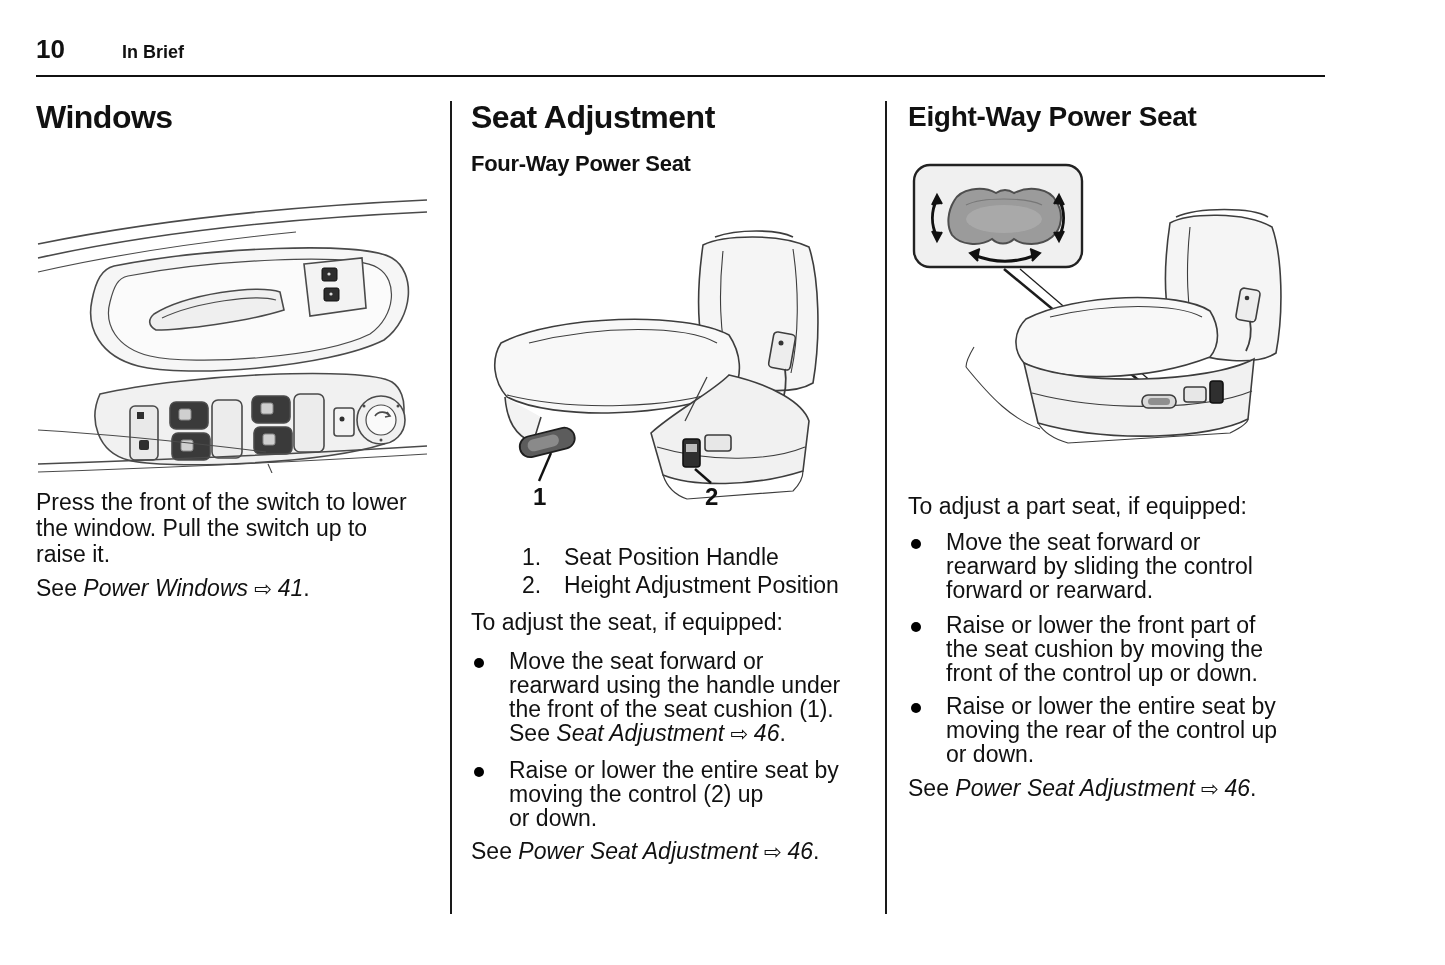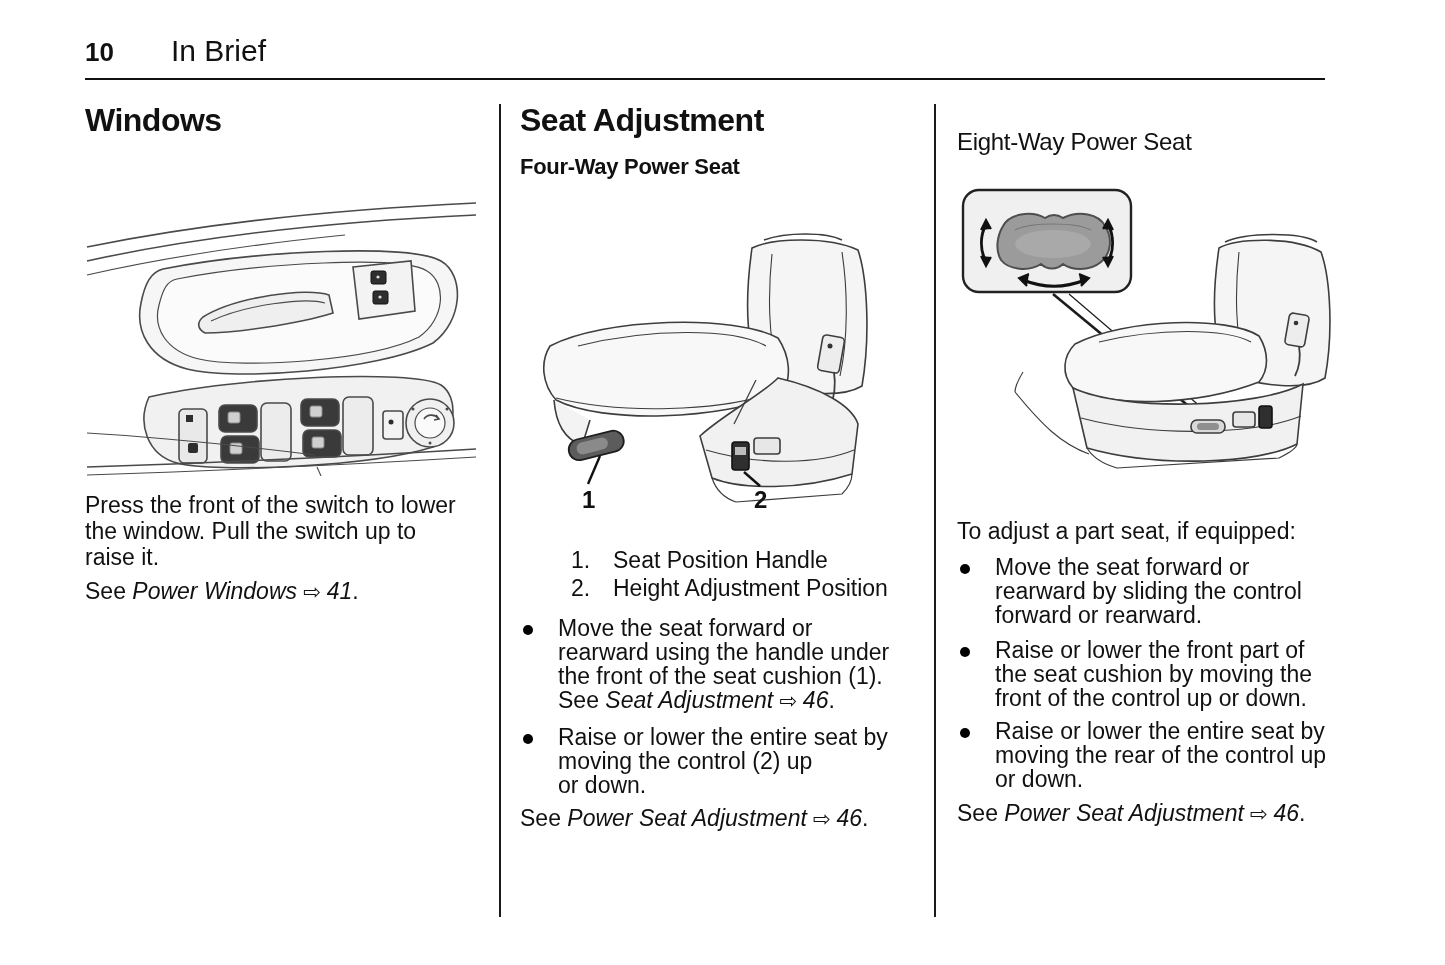--- a/index.html
+++ b/index.html
@@ -2,44 +2,44 @@
 <html><head>
 <meta charset="utf-8">
 <style>
   * { margin:0; padding:0; box-sizing:border-box; }
   html,body { background:#ffffff; }
   body {
     width:1445px; height:965px; overflow:hidden;
     font-family:"Liberation Sans","DejaVu Sans",sans-serif;
     color:#111;
   }
-  .page { width:1445px; height:865px; padding:34px 120px 0 85px; }
+  .page { width:1445px; height:865px; padding:34px 120px 0 36px; }
 
   
   .runhead {
     display:flex; align-items:baseline;
     border-bottom:2px solid #111; padding-bottom:10px;
   }
   .runhead .pnum { font-size:26px; font-weight:bold; width:86px; }
-  .runhead .sect { font-size:30px; font-weight:normal; }
+  .runhead .sect { font-size:18px; font-weight:bold; }
 
   
   .cols {
     display:grid;
     grid-template-columns:395px 40px 395px 42px 393px;
     margin-top:22px;
   }
   .vdiv { position:relative; }
   .vdiv::before {
     content:""; position:absolute; left:19px; top:2px;
     width:2px; height:813px; background:#1a1a1a;
   }
 
   h2.title   { font-size:32px; line-height:36px; font-weight:bold; letter-spacing:-0.5px; }
-  h2.title-sm{ font-size:24px; line-height:36px; font-weight:normal; letter-spacing:-0.3px;margin-top:22px; }
+  h2.title-sm{ font-size:28px; line-height:36px; font-weight:bold; letter-spacing:-0.3px; }
   h3.subtitle{ font-size:22px; line-height:29px; font-weight:bold; margin-top:14px; letter-spacing:-0.3px; }
 
   figure { display:block; }
   .fig-door { margin-top:33px; }
   .fig-seat4{ margin-top:47px; }
   .fig-seat8{ margin-top:26px; }
   figure svg { display:block; }
 
   .body-text { font-size:23px; line-height:26px; white-space:pre-line; }
   .para      { margin-top:16px; }
@@ -215,20 +215,21 @@
         <li>
           <span class="mk">1.</span>
           <span>Seat Position Handle</span>
         </li>
         <li>
           <span class="mk">2.</span>
           <span>Height Adjustment Position</span>
         </li>
       </ol>
 
+      <p class="body-text intro2">To adjust the seat, if equipped:</p>
 
       <ul class="bullets">
         <li class="b-gap-14"><span>Move the seat forward or
 rearward using the handle under
 the front of the seat cushion (1).
 See </span><span class="it">Seat Adjustment</span><span class="arrow">⇨</span><span class="it">46</span><span>.</span></li>
         <li class="b-gap-12">Raise or lower the entire seat by
 moving the control (2) up
 or down.</li>
       </ul>

